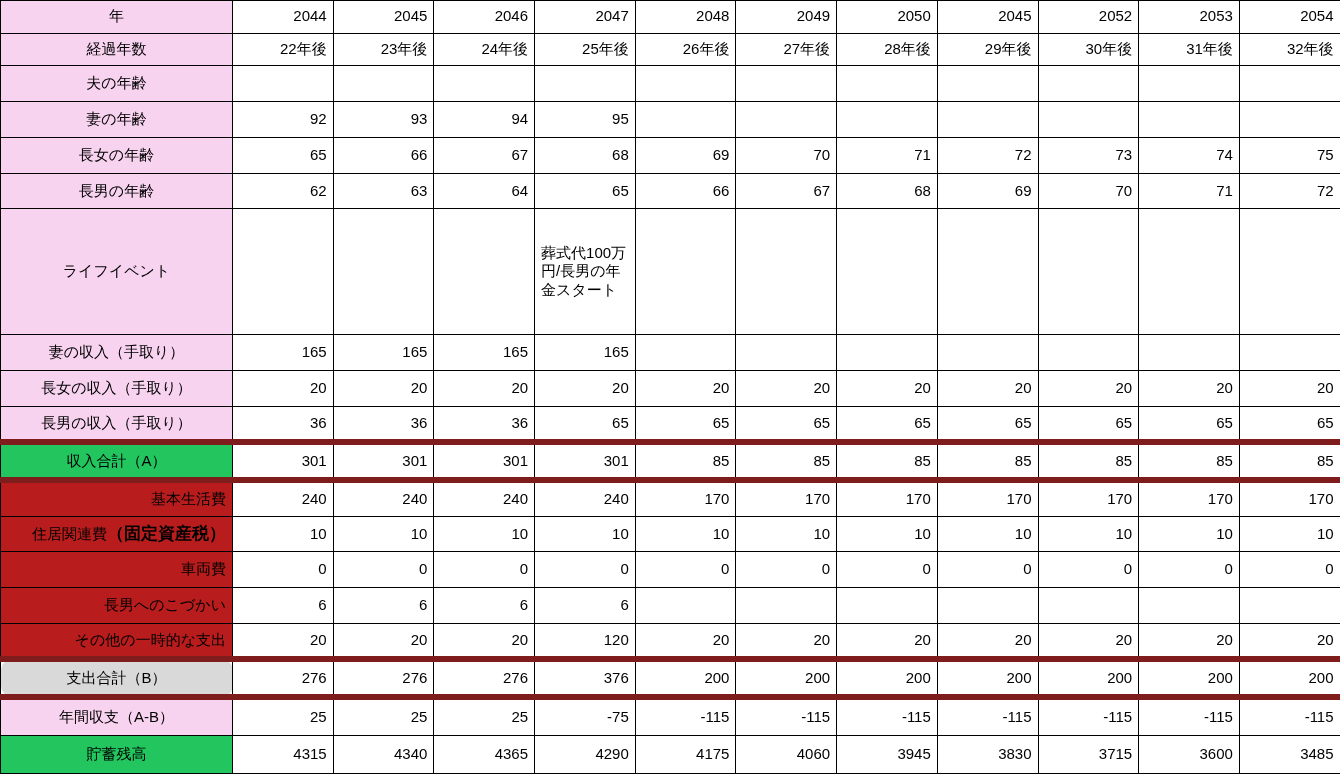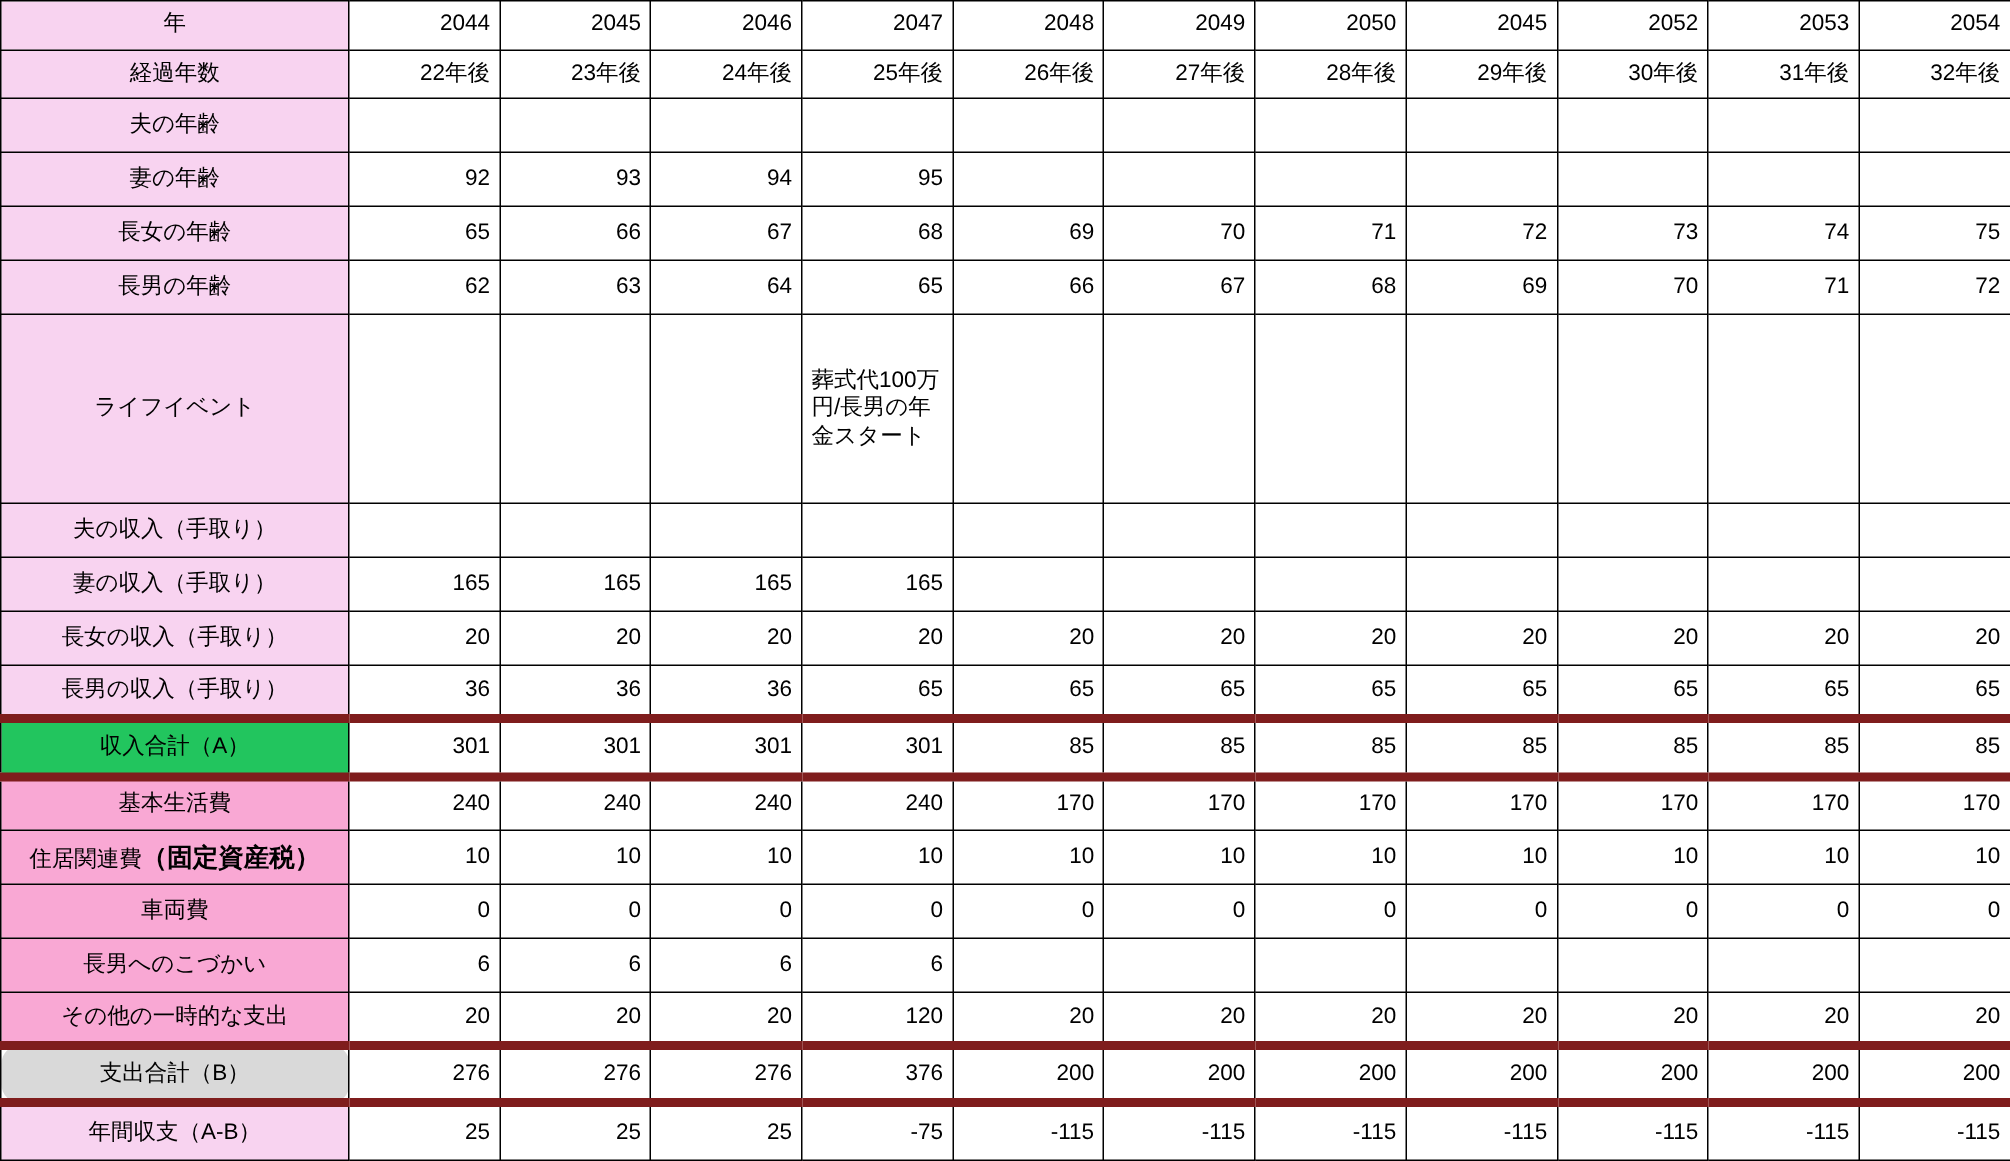--- a/index.html
+++ b/index.html
@@ -38,22 +38,22 @@
   col.year-col  { width: 100.7px; }
   td.lbl-pink {
     background: #f8d3f0;
     text-align: center;
   }
   td.lbl-pink-strong {
     background: #22c55e;
     text-align: center;
   }
   td.lbl-gray {
-    background: #f9a8d4;
-    text-align: center;
+    background: #b91c1c;
+    text-align: right;
   }
   td.lbl-gray-strong {
     background: #d9d9d9;
     text-align: center;
     border-radius: 12px;
   }
   td.num {
     text-align: right;
     background: #ffffff;
     font-size: 15px;
@@ -205,34 +205,20 @@
         <td class="event">葬式代100万円/長男の年金スタート</td>
         <td class="event"></td>
         <td class="event"></td>
         <td class="event"></td>
         <td class="event"></td>
         <td class="event"></td>
         <td class="event"></td>
         <td class="event"></td>
       </tr>
 
-      <tr class="row-income">
-        <td class="lbl-pink">夫の収入（手取り）</td>
-        <td class="num"></td>
-        <td class="num"></td>
-        <td class="num"></td>
-        <td class="num"></td>
-        <td class="num"></td>
-        <td class="num"></td>
-        <td class="num"></td>
-        <td class="num"></td>
-        <td class="num"></td>
-        <td class="num"></td>
-        <td class="num"></td>
-      </tr>
 
       <tr class="row-income">
         <td class="lbl-pink">妻の収入（手取り）</td>
         <td class="num">165</td>
         <td class="num">165</td>
         <td class="num">165</td>
         <td class="num">165</td>
         <td class="num"></td>
         <td class="num"></td>
         <td class="num"></td>
@@ -385,15 +371,29 @@
         <td class="num">-75</td>
         <td class="num">-115</td>
         <td class="num">-115</td>
         <td class="num">-115</td>
         <td class="num">-115</td>
         <td class="num">-115</td>
         <td class="num">-115</td>
         <td class="num">-115</td>
       </tr>
 
+      <tr class="row-last">
+        <td class="lbl-pink-strong">貯蓄残高</td>
+        <td class="num">4315</td>
+        <td class="num">4340</td>
+        <td class="num">4365</td>
+        <td class="num">4290</td>
+        <td class="num">4175</td>
+        <td class="num">4060</td>
+        <td class="num">3945</td>
+        <td class="num">3830</td>
+        <td class="num">3715</td>
+        <td class="num">3600</td>
+        <td class="num">3485</td>
+      </tr>
     </tbody>
   </table>
 </div>
 
 </body></html>

